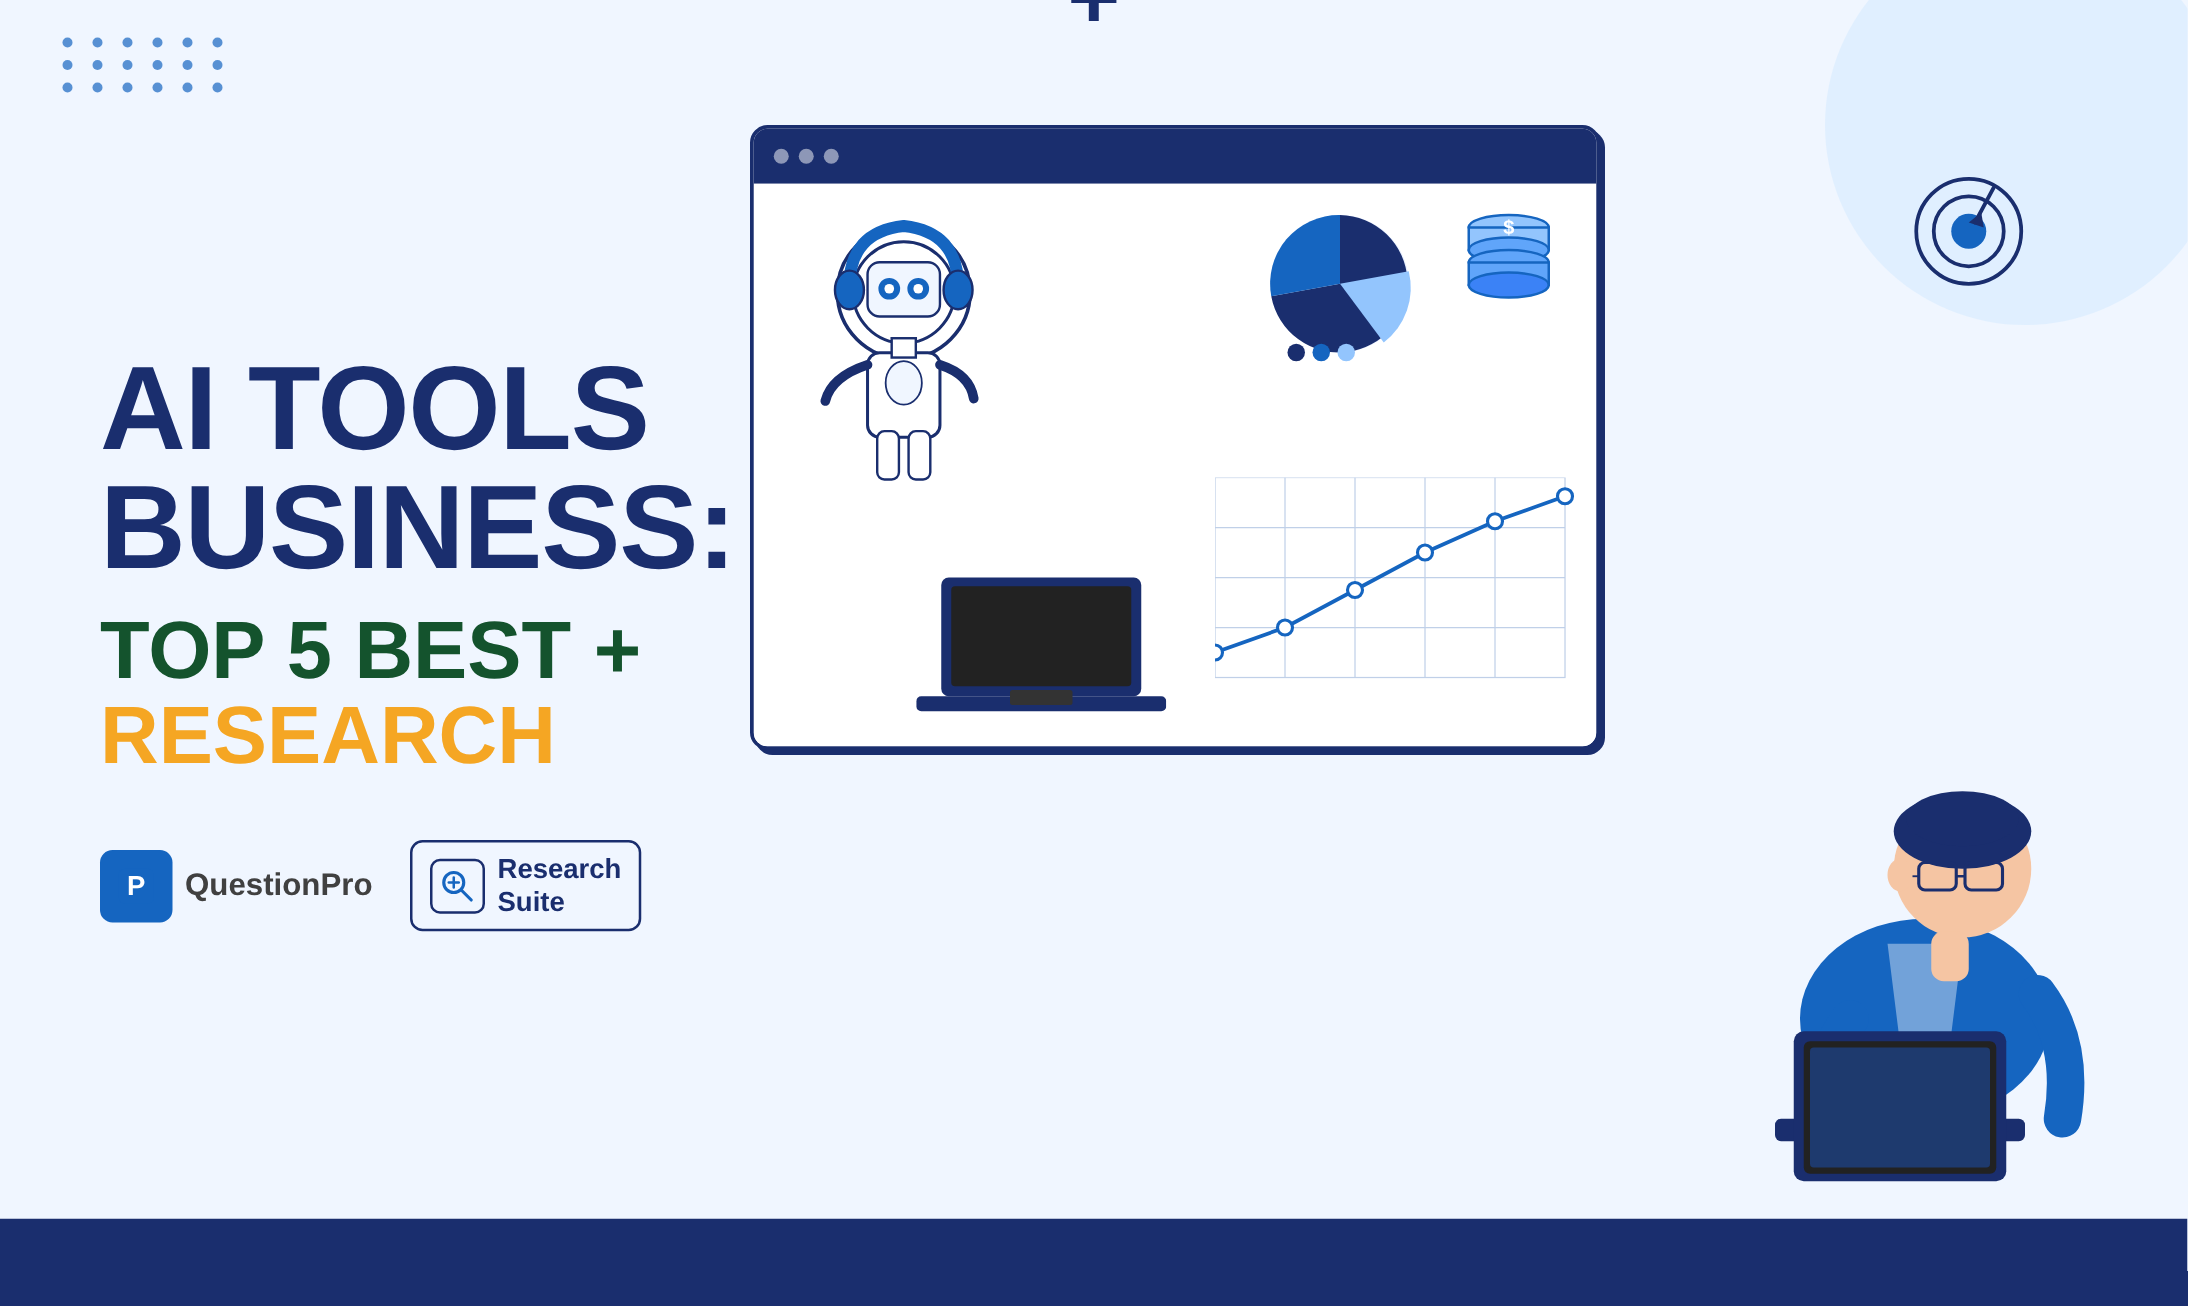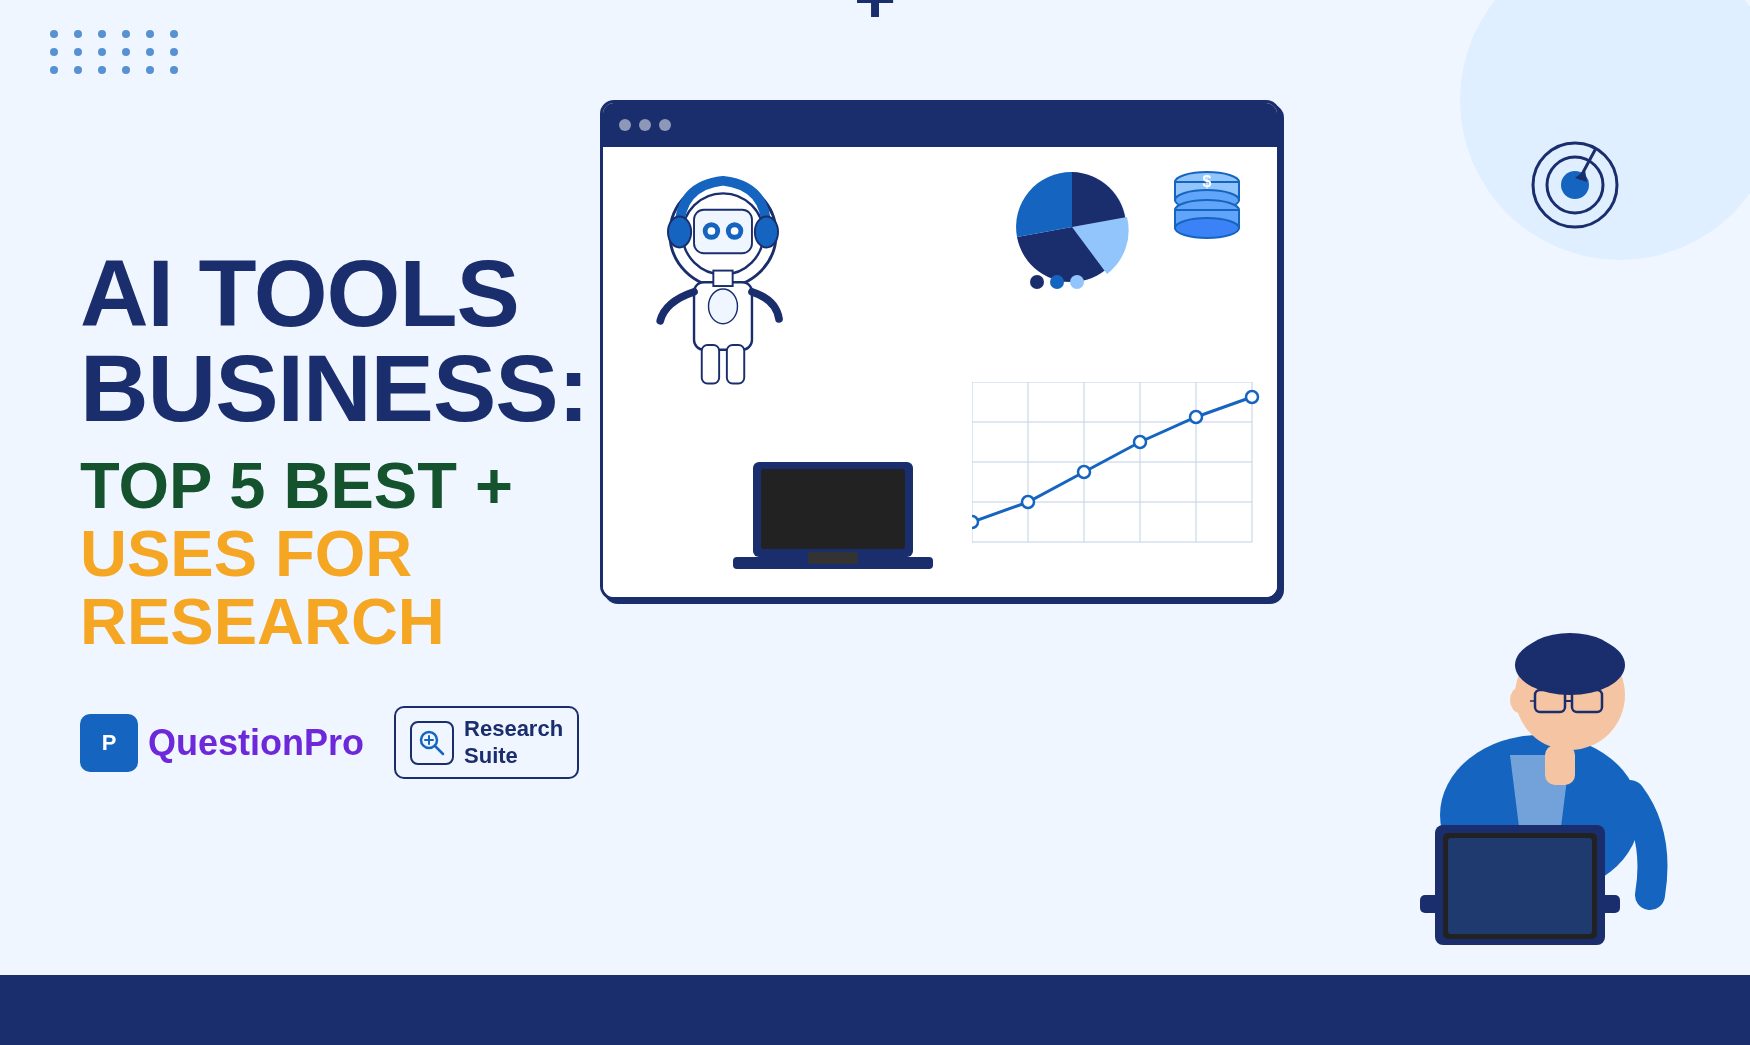--- a/index.html
+++ b/index.html
@@ -103,23 +103,23 @@
       border-radius: 10px;
       display: flex;
       align-items: center;
       justify-content: center;
       color: white;
       font-size: 28px;
       font-weight: 900;
     }
 
     .qp-logo-text {
-      font-size: 36px;
+      font-size: 25px;
       font-weight: 700;
-      color: #6d28d9;
+      color: #404040;
       font-family: Arial, sans-serif;
     }
 
     .rs-logo {
       display: flex;
       align-items: center;
       gap: 10px;
       border: 2px solid #1a2e6e;
       border-radius: 10px;
       padding: 8px 14px;
@@ -301,21 +301,20 @@
 
   <div class="content-area">
 
     <div class="left-panel">
       <div class="title-block">
         <div class="headline-line1">AI TOOLS</div>
         <div class="headline-line3">BUSINESS:</div>
       </div>
       <div>
         <div class="headline-line4">TOP 5 BEST +</div>
-        <div class="headline-subtitle">USES FOR</div>
         <div class="headline-subtitle">RESEARCH</div>
       </div>
 
       <div class="logos-row">
 
         <div class="qp-logo">
           <div class="qp-logo-box">
             <svg width="32" height="32" viewBox="0 0 32 32">
               <rect x="2" y="2" width="28" height="28" rx="5" fill="#1565c0"></rect>
               <text x="16" y="23" text-anchor="middle" fill="white" font-size="22" font-weight="900" font-family="Arial">P</text>

